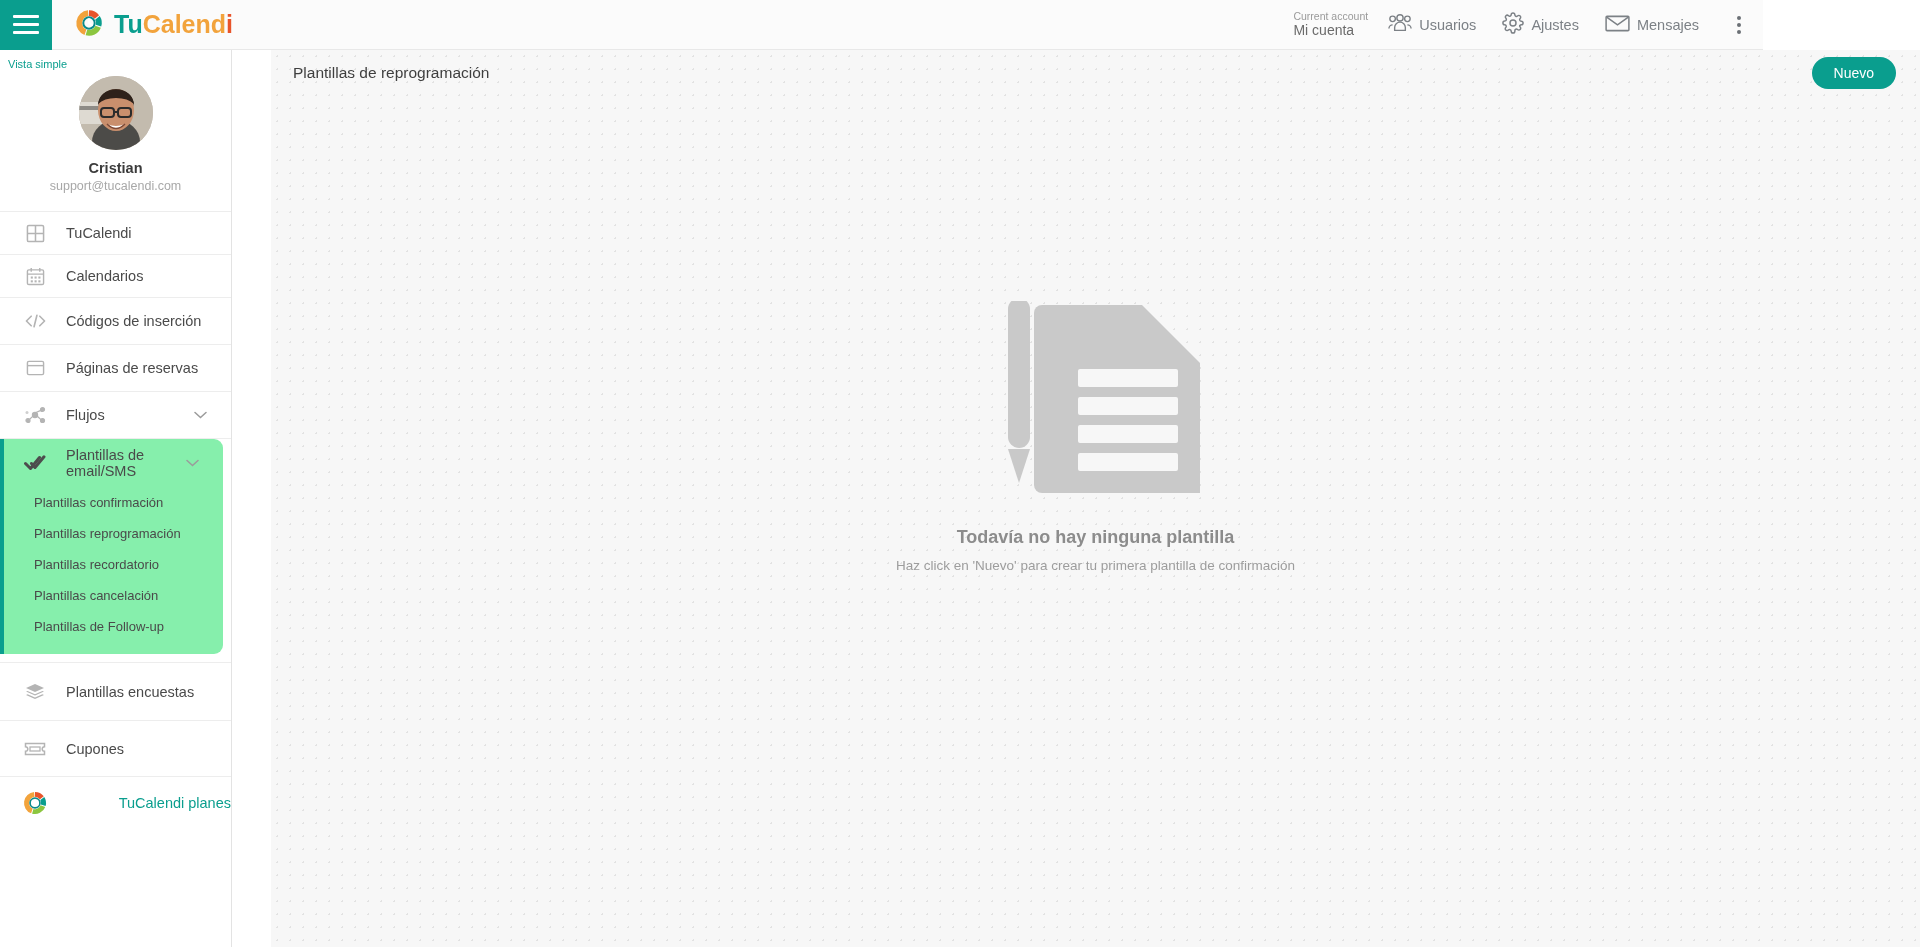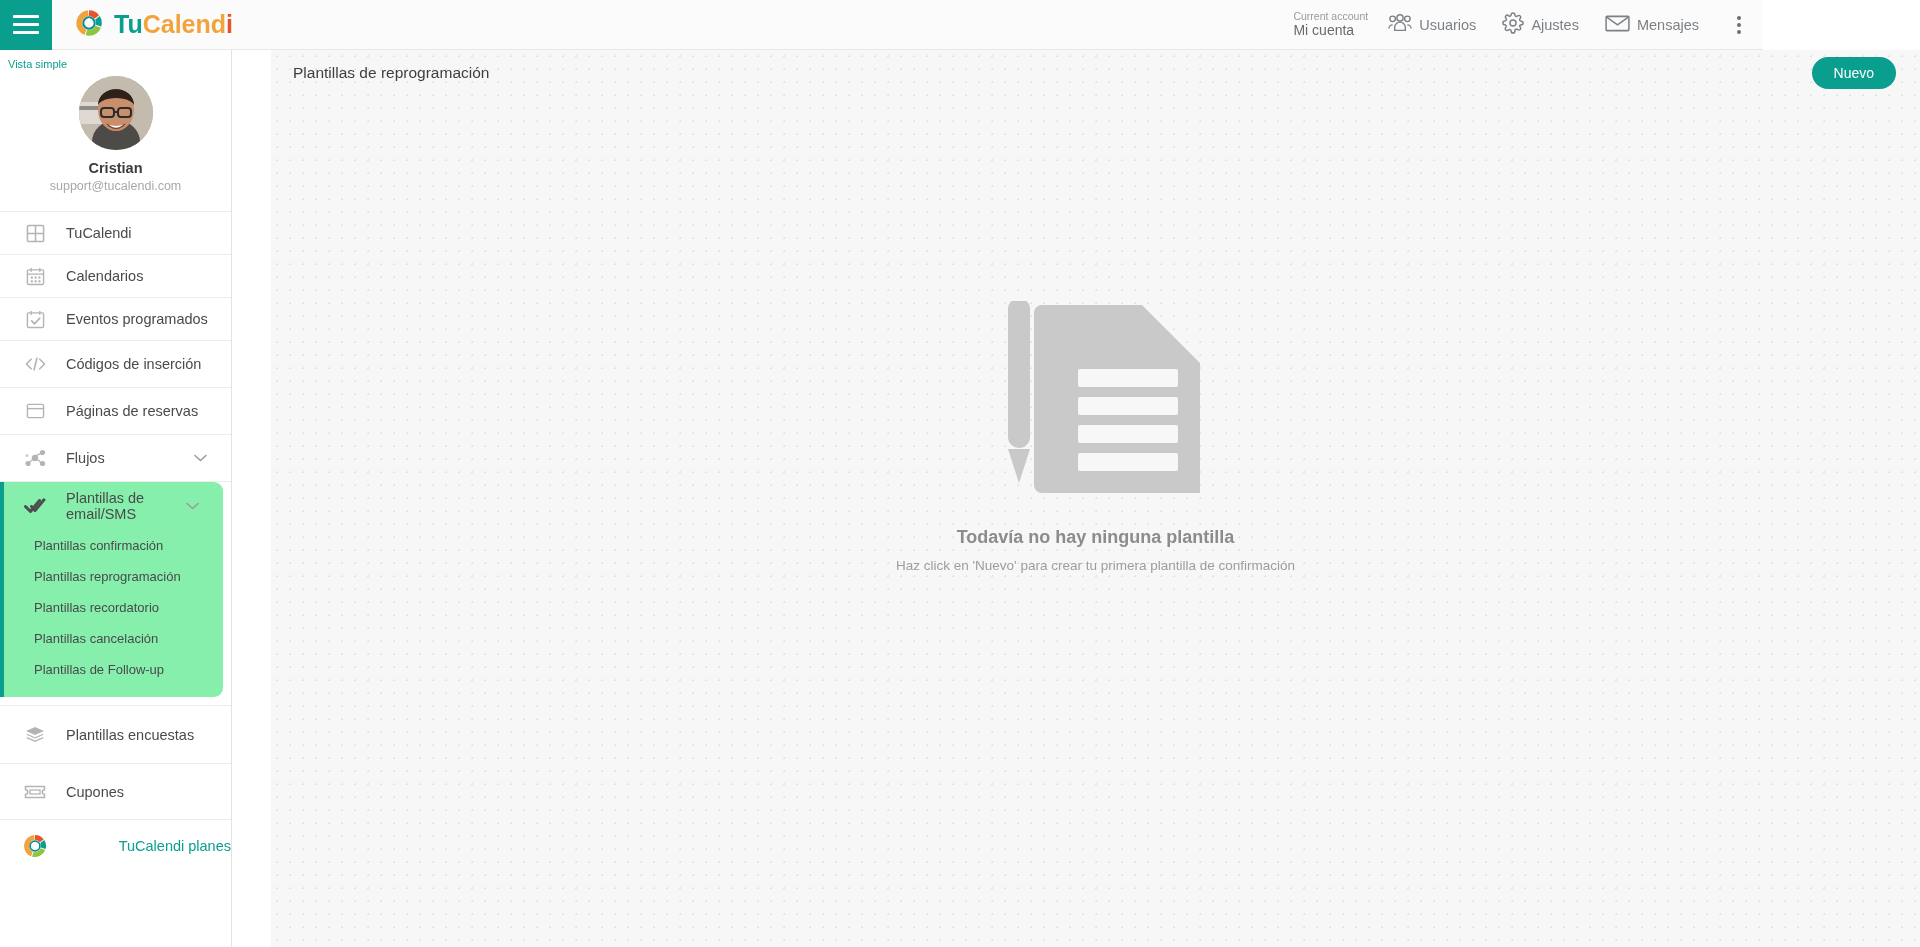--- a/index.html
+++ b/index.html
@@ -312,30 +312,20 @@
               <rect x="13" y="10" width="2.2" height="2.2"></rect>
             <rect x="5" y="14" width="2.2" height="2.2"></rect>
               <rect x="9" y="14" width="2.2" height="2.2"></rect>
               <rect x="13" y="14" width="2.2" height="2.2"></rect>
           </g>
         </svg>
       </span>
       <span class="lbl">Calendarios</span>
     </div>
 
-    <div class="navrow">
-      <span class="ic">
-        <svg width="19" height="19" viewBox="0 0 20 20" fill="none" stroke="#b4b4b4" stroke-width="1.5">
-          <rect x="1.5" y="3" width="17" height="15.5" rx="1.5"></rect>
-          <path d="M5.5 1 v4 M14.5 1 v4"></path>
-          <path d="M6 11.5 L9 14.5 L14.5 8.5" stroke-width="1.8" stroke-linecap="round" stroke-linejoin="round"></path>
-        </svg>
-      </span>
-      <span class="lbl">Eventos programados</span>
-    </div>
 
     <div class="navrow" style="height:47px">
       <span class="ic">
         <svg width="21" height="16" viewBox="0 0 22 16" fill="none" stroke="#b4b4b4" stroke-width="1.7" stroke-linecap="round" stroke-linejoin="round">
           <path d="M6.5 3 L1.5 8 L6.5 13"></path>
           <path d="M15.5 3 L20.5 8 L15.5 13"></path>
           <path d="M12.5 2 L9.5 14"></path>
         </svg>
       </span>
       <span class="lbl">Códigos de inserción</span>

